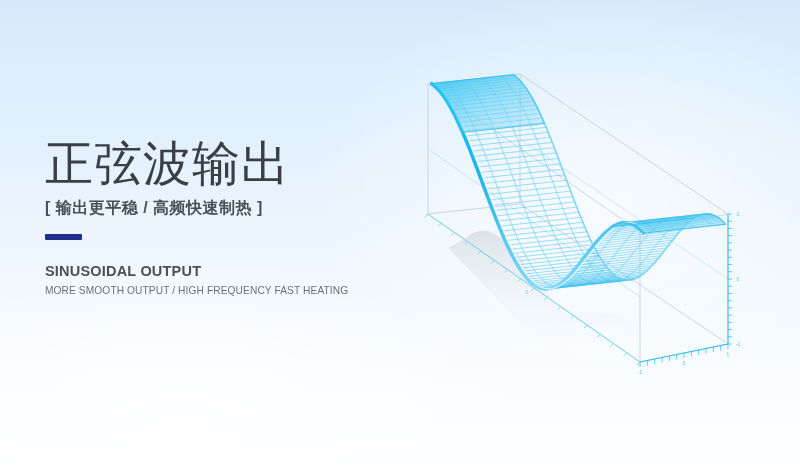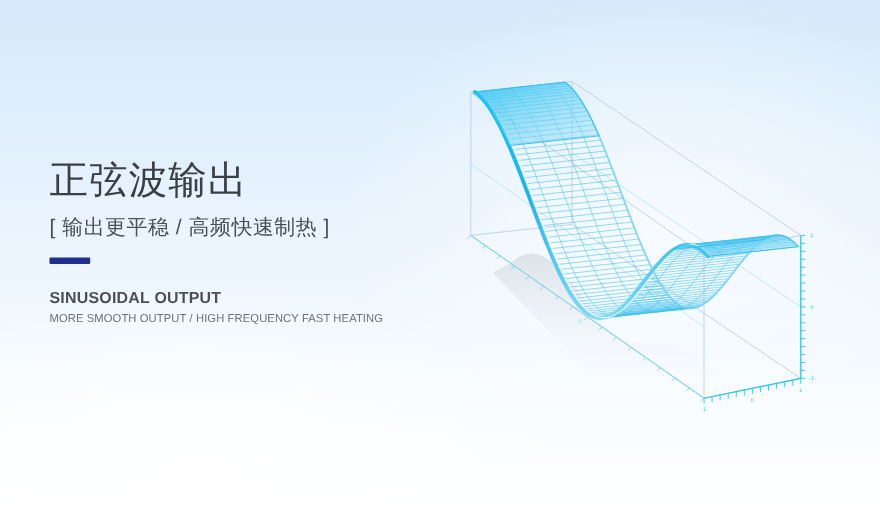--- a/index.html
+++ b/index.html
@@ -33,34 +33,34 @@
   }
 
   
   #text-block {
     position: absolute;
     left: 45px;
     top: 142px;
     width: 400px;
   }
   #headline-cn {
-    font-size: 35px;
+    font-size: 48px;
     line-height: 44px;
     color: #3a3f45;
     letter-spacing: 1px;
     font-weight: 400;
     white-space: nowrap;
   }
   #subhead-cn {
     margin-top: 6px;
-    font-size: 19px;
+    font-size: 16px;
     line-height: 32px;
     color: #4a5057;
     letter-spacing: 0.5px;
-    font-weight: 400;
+    font-weight: 700;
     white-space: nowrap;
   }
   #accent-bar {
     margin-top: 10px;
     width: 37px;
     height: 6px;
     background: #1f2f8f;
     border-radius: 1px;
   }
   #headline-en {

